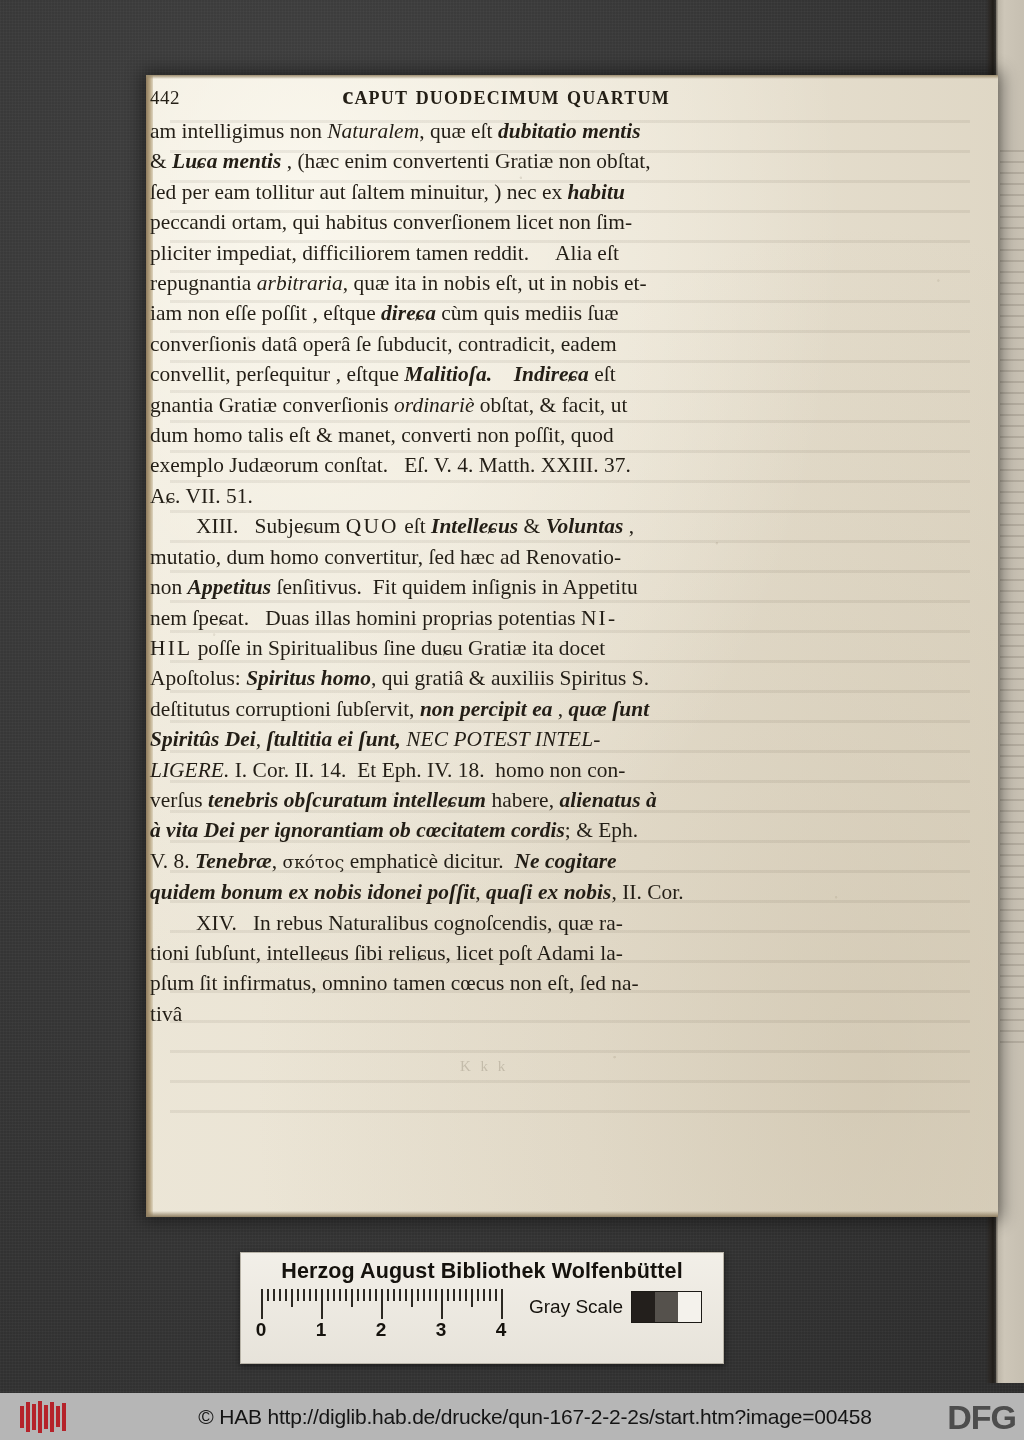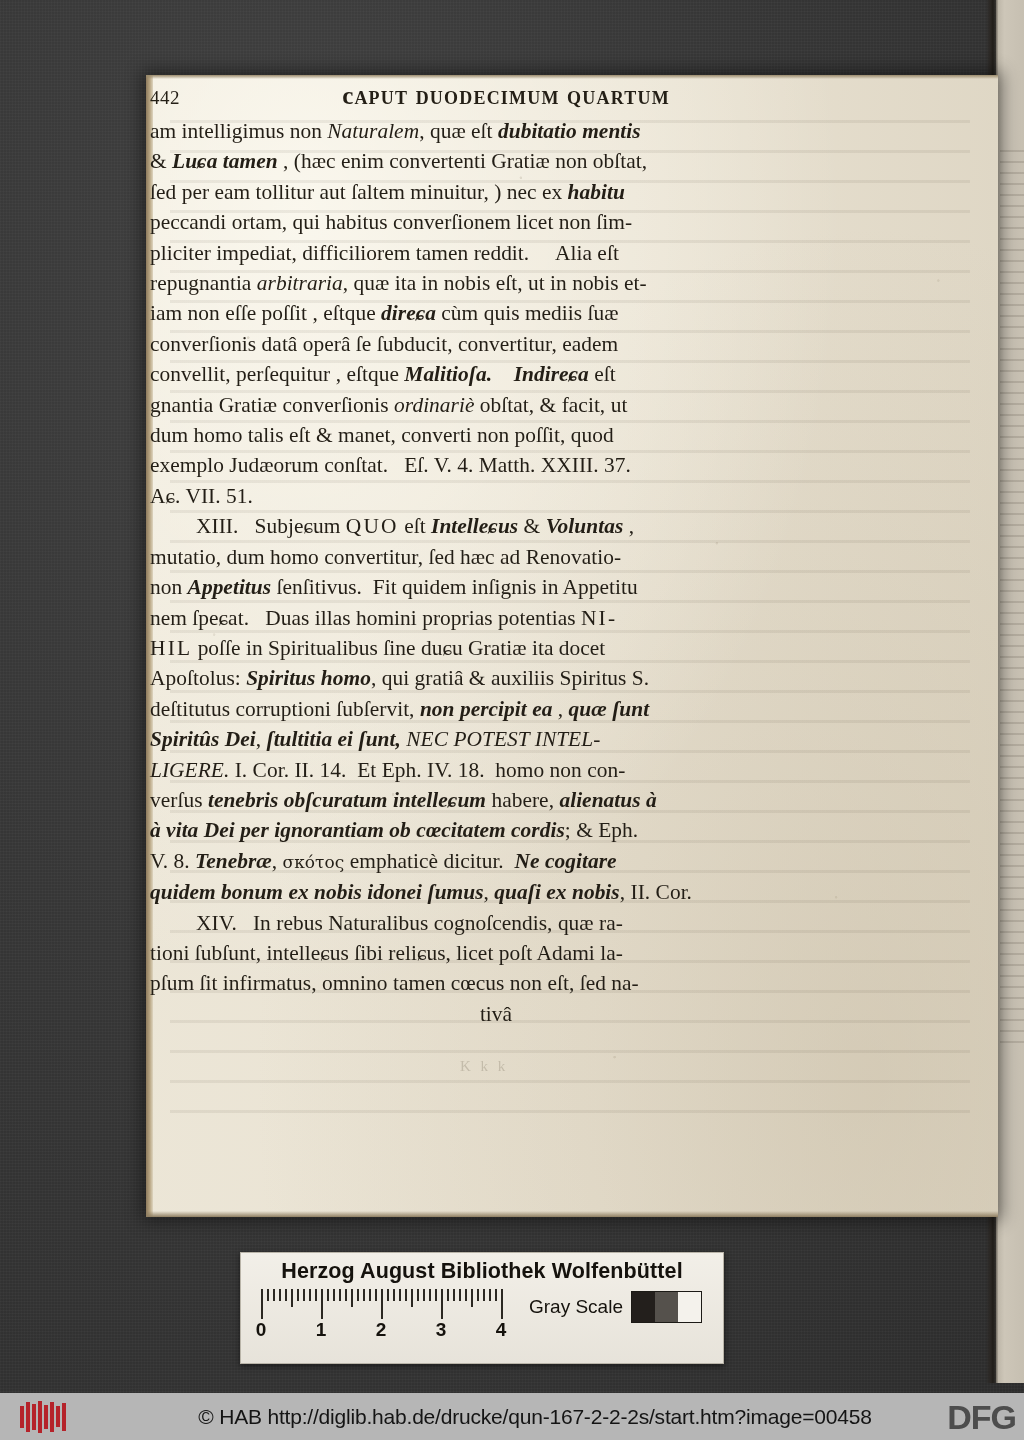--- a/index.html
+++ b/index.html
@@ -130,21 +130,21 @@
   }
   #running-head::first-letter { font-variant: normal; }
 
   .ln {
     font-size: 21.4px;
     line-height: 30.4px;
     white-space: nowrap;
     letter-spacing: .04px;
     color: #231e16;
   }
-  .ln.right  { text-align: center; padding-right: 8px; }
+  .ln.right  { text-align: left; padding-right: 8px; }
   .ln i      { font-style: italic; }
   .ln b      { font-weight: 600; font-style: italic; }
   .ln .sp    { letter-spacing: 2.2px; text-align: center; }
   .ln .gk    { font-family: "DejaVu Serif", serif; font-size: 17px; }
   .ln .ind   { display: inline-block; width: 46px; }
 
   
   #showthrough {
     position: absolute;
     left: 170px; top: 120px;
@@ -276,45 +276,45 @@
 
 <div id="textblock">
 
   <div id="running-head-row">
     <div id="page-folio">442</div>
     <div id="running-head">Caput Duodecimum Quartum</div>
   </div>
 
   <div id="body-lines">
       <div class="ln">am intelligimus non <i>Naturalem</i>, quæ eſt <b>dubitatio mentis</b></div>
-      <div class="ln">&amp; <b>Luɕa tamen</b> , (hæc enim convertenti Gratiæ non obſtat,</div>
+      <div class="ln">&amp; <b>Luɕa mentis</b> , (hæc enim convertenti Gratiæ non obſtat,</div>
       <div class="ln">ſed per eam tollitur aut ſaltem minuitur, ) nec ex <b>habitu</b></div>
       <div class="ln">peccandi ortam, qui habitus converſionem licet non ſim-</div>
       <div class="ln">pliciter impediat, difficiliorem tamen reddit.&nbsp;&nbsp;&nbsp;&nbsp; Alia eſt</div>
       <div class="ln">repugnantia <i>arbitraria</i>, quæ ita in nobis eſt, ut in nobis et-</div>
       <div class="ln">iam non eſſe poſſit , eſtque <b>direɕa</b> cùm quis mediis ſuæ</div>
-      <div class="ln">converſionis datâ operâ ſe ſubducit, convertitur, eadem</div>
+      <div class="ln">converſionis datâ operâ ſe ſubducit, contradicit, eadem</div>
       <div class="ln">convellit, perſequitur , eſtque <b>Malitioſa.</b>&nbsp;&nbsp;&nbsp; <b>Indireɕa</b> eſt</div>
       <div class="ln">gnantia Gratiæ converſionis <i>ordinariè</i> obſtat, &amp; facit, ut</div>
       <div class="ln">dum homo talis eſt &amp; manet, converti non poſſit, quod</div>
       <div class="ln">exemplo Judæorum conſtat.&nbsp;&nbsp; Eſ. V. 4. Matth. XXIII. 37.</div>
       <div class="ln">Aɕ. VII. 51.</div>
       <div class="ln"><span class="ind"></span>XIII.&nbsp;&nbsp; Subjeɕum <span class="sp">QUO</span> eſt <b>Intelleɕus</b> &amp; <b>Voluntas</b> ,</div>
       <div class="ln">mutatio, dum homo convertitur, ſed hæc ad Renovatio-</div>
       <div class="ln">non <b>Appetitus</b> ſenſitivus.&nbsp; Fit quidem inſignis in Appetitu</div>
       <div class="ln">nem ſpeɕat.&nbsp;&nbsp; Duas illas homini proprias potentias <span class="sp">NI-</span></div>
       <div class="ln"><span class="sp">HIL</span> poſſe in Spiritualibus ſine duɕu Gratiæ ita docet</div>
       <div class="ln">Apoſtolus: <b>Spiritus homo</b>, qui gratiâ &amp; auxiliis Spiritus S.</div>
       <div class="ln">deſtitutus corruptioni ſubſervit, <b>non percipit ea</b> , <b>quæ ſunt</b></div>
       <div class="ln"><b>Spiritûs Dei</b>, <b>ſtultitia ei ſunt,</b> <i>NEC POTEST INTEL-</i></div>
       <div class="ln"><i>LIGERE.</i> I. Cor. II. 14.&nbsp; Et Eph. IV. 18.&nbsp; homo non con-</div>
       <div class="ln">verſus <b>tenebris obſcuratum intelleɕum</b> habere, <b>alienatus à</b></div>
       <div class="ln"><b>à vita Dei per ignorantiam ob cœcitatem cordis</b>; &amp; Eph.</div>
       <div class="ln">V. 8. <b>Tenebræ</b>, <span class="gk">σκότος</span> emphaticè dicitur.&nbsp; <b>Ne cogitare</b></div>
-      <div class="ln"><b>quidem bonum ex nobis idonei ſumus</b>, <b>quaſi ex nobis</b>, II. Cor.</div>
+      <div class="ln"><b>quidem bonum ex nobis idonei poſſit</b>, <b>quaſi ex nobis</b>, II. Cor.</div>
       <div class="ln"><span class="ind"></span>XIV.&nbsp;&nbsp; In rebus Naturalibus cognoſcendis, quæ ra-</div>
       <div class="ln">tioni ſubſunt, intelleɕus ſibi reliɕus, licet poſt Adami la-</div>
       <div class="ln">pſum ſit infirmatus, omnino tamen cœcus non eſt, ſed na-</div>
     </div>
 
   <div class="ln right">tivâ</div>
 </div>
 
 <div id="signature-mark">K k k</div>
 

